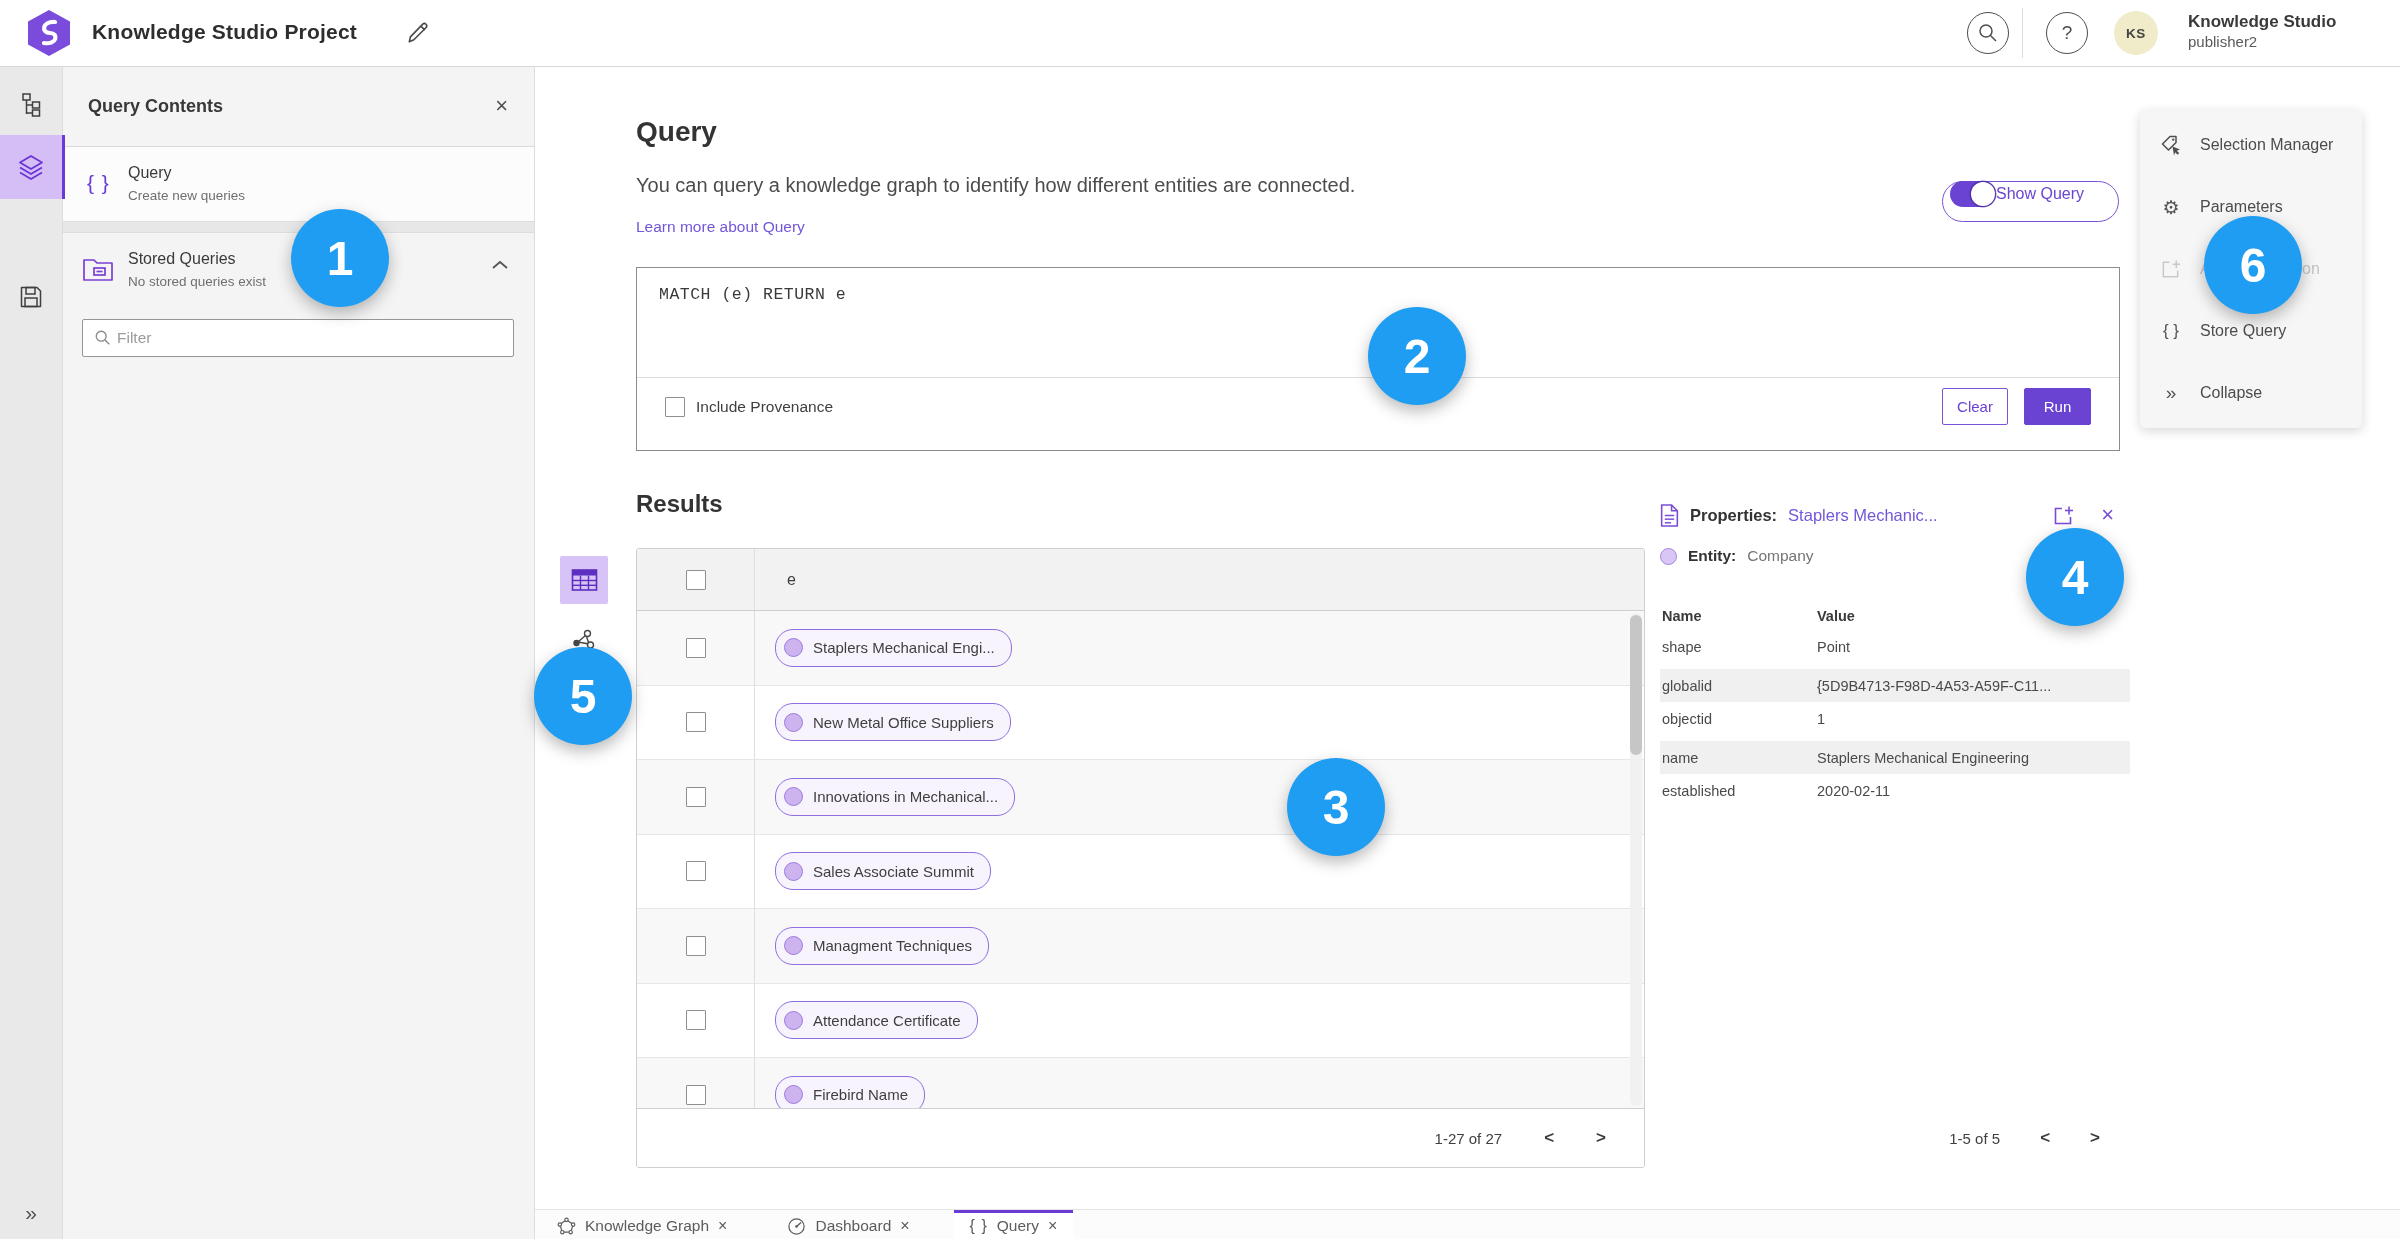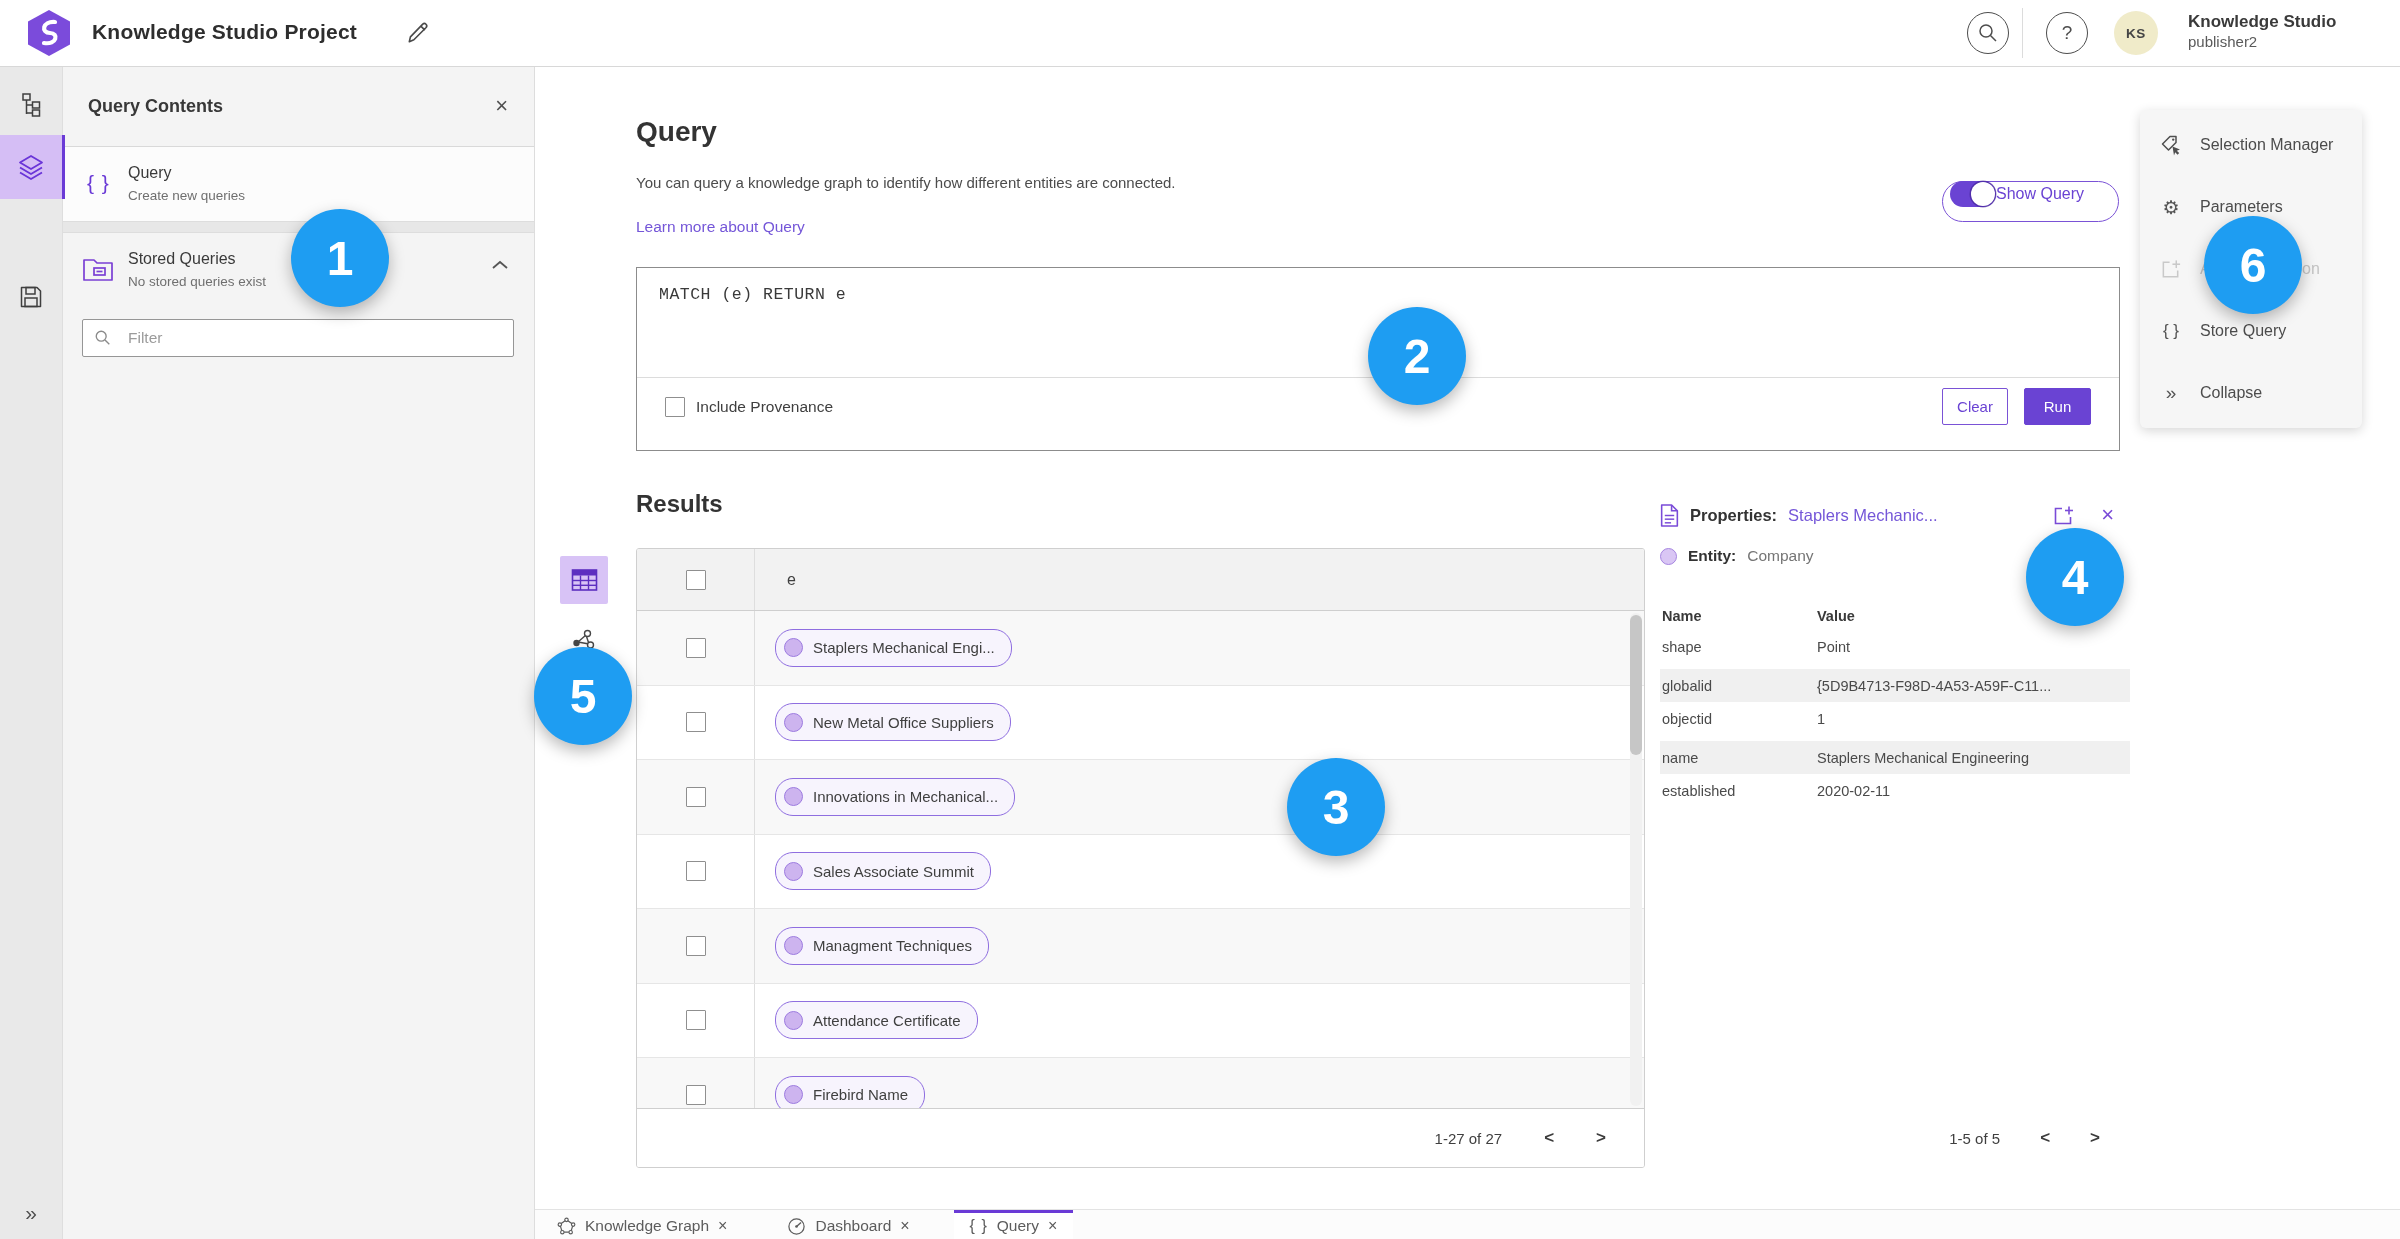--- a/index.html
+++ b/index.html
@@ -35,26 +35,26 @@
   .sp-item{position:relative;padding:17px 26px 18px 66px;border-bottom:1px solid #ddd;}
   .sp-item.query{background:#fcfcfc;cursor:pointer;}
   .sp-item.stored{background:transparent;border-bottom:none;cursor:pointer;}
   .sp-gap{height:10px;background:#e7e7e7;border-bottom:1px solid #ddd;}
   .sp-item-label{font-size:16px;color:#3a3a3a;}
   .sp-item-sub{font-size:13.5px;color:#6f6f6f;margin-top:6px;}
   .braces{font-size:21px;color:#6a3ad6;font-weight:400;letter-spacing:1px;}
   .sp-braces{position:absolute;left:25px;top:24px;}
   .sp-folder{position:absolute;left:20px;top:22px;}
   .sp-chevron{position:absolute;right:24px;top:26px;cursor:pointer;}
-  .filter-wrap{margin:12px 20px 0 20px;height:38px;background:#fff;border:1px solid #969696;border-radius:2px;display:flex;align-items:center;padding:0 11px;gap:14px;box-sizing:border-box;}
+  .filter-wrap{margin:12px 20px 0 20px;height:38px;background:#fff;border:1px solid #969696;border-radius:2px;display:flex;align-items:center;padding:0 11px;gap:3px;box-sizing:border-box;}
   .filter-input{border:none;outline:none;flex:1;font-size:15.5px;font-family:"Liberation Sans",sans-serif;color:#3c3c3c;background:transparent;}
   .filter-input::placeholder{color:#9b9b9b;}
   
   .q-heading{position:absolute;left:636px;top:116px;font-size:28px;font-weight:700;color:#333;}
-  .q-desc{position:absolute;left:636px;top:174px;font-size:15px;color:#4c4c4c;}
+  .q-desc{position:absolute;left:636px;top:174px;font-size:20px;color:#4c4c4c;}
   .q-link{position:absolute;left:636px;top:218px;font-size:15.5px;color:#7456d8;cursor:pointer;}
   .show-toggle{position:absolute;left:1942px;top:181px;width:177px;height:41px;border:1.5px solid #7a52d6;border-radius:22px;display:flex;align-items:center;padding:0 12px 15px 7px;box-sizing:border-box;cursor:pointer;background:#fff;}
   .toggle-track{width:46px;height:26px;border-radius:13px;background:#6a43d3;position:relative;flex:none;}
   .toggle-knob{position:absolute;right:1px;top:1px;width:24px;height:24px;border-radius:50%;background:#fff;box-shadow:0 0 0 1.5px rgba(60,30,140,.55);box-sizing:border-box;}
   .toggle-label{font-size:16px;color:#6a43d3;}
   .query-box{position:absolute;left:636px;top:267px;width:1484px;height:184px;border:1px solid #8c8c8c;background:#fff;box-sizing:border-box;}
   .code-area{padding:17px 22px;font-family:"Liberation Mono","DejaVu Sans Mono",monospace;font-size:16.5px;color:#3a3a3a;letter-spacing:.5px;}
   .box-footer{position:absolute;left:0;right:0;bottom:15px;height:58px;border-top:1px solid #dcdcdc;display:flex;align-items:center;padding:0 28px;box-sizing:border-box;}
   .checkbox{width:20px;height:20px;border:1px solid #8f8f8f;background:#fff;box-sizing:border-box;flex:none;cursor:pointer;border-radius:1px;}
   .prov-label{font-size:15.5px;color:#3f3f3f;margin-left:11px;}

